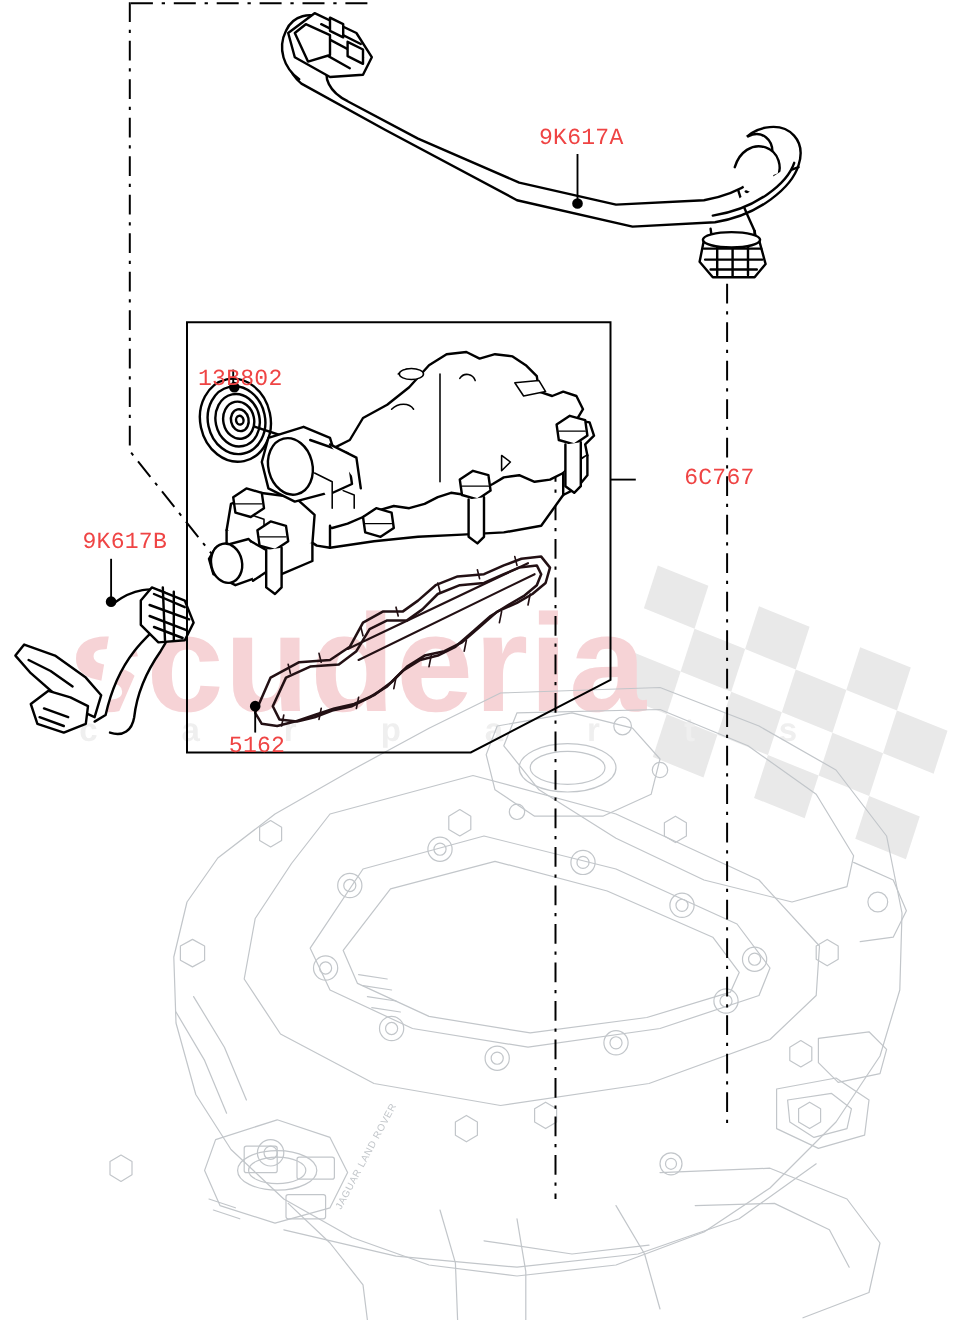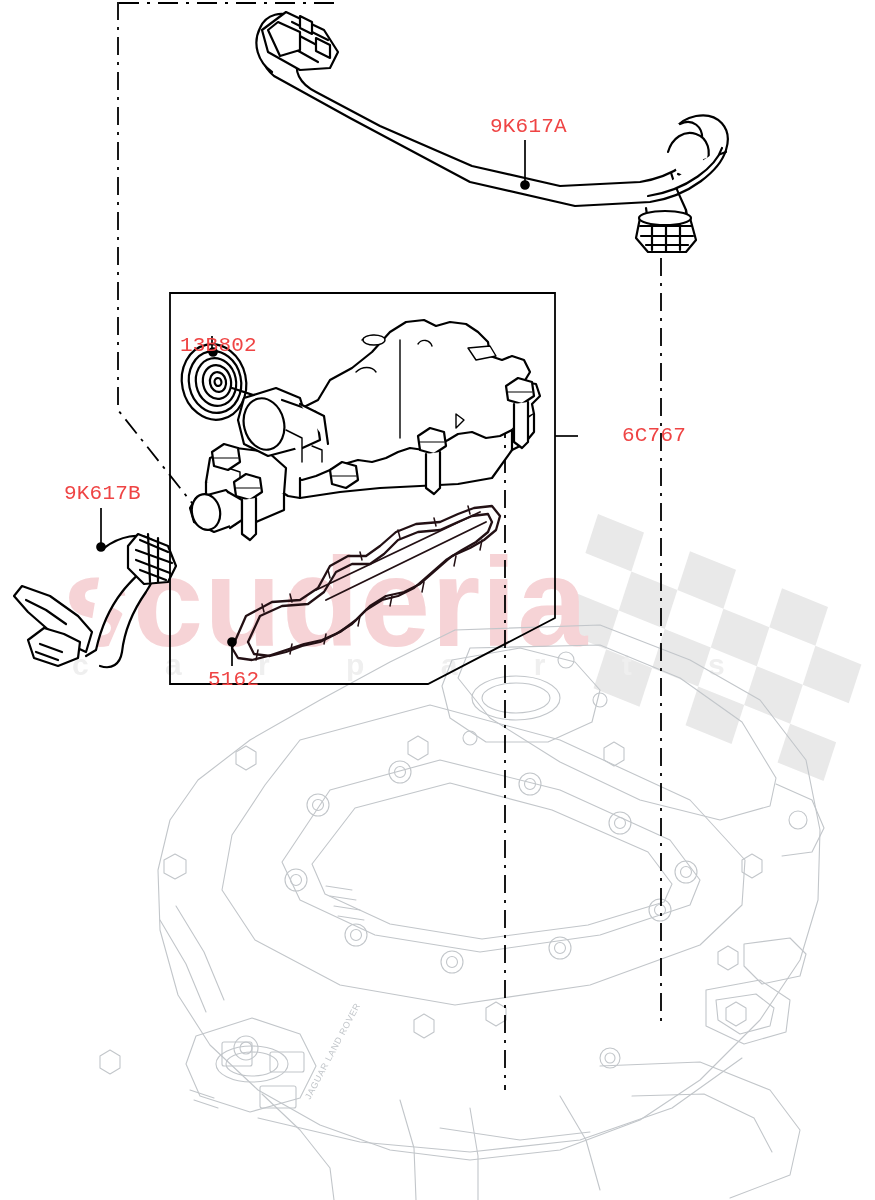--- a/index.html
+++ b/index.html
@@ -428,17 +428,17 @@
       <circle cx="232" cy="642" r="4"></circle>
     </g>
   </svg>
 
   <div class="callout" style="left:490px; top:116px;">9K617A</div>
 
   <div class="callout" style="left:180px; top:311px;margin-top:24px;">13B802</div>
 
   <div class="callout" style="left:582px; top:425px;margin-left:40px;">6C767</div>
 
-  <div class="callout" style="left:64px; top:483px;text-align:right;">9K617B</div>
+  <div class="callout" style="left:75px; top:483px;text-align:right;">9K617B</div>
 
   <div class="callout" style="left:208px; top:669px;">5162</div>
 
 </div>
 
 </body></html>

